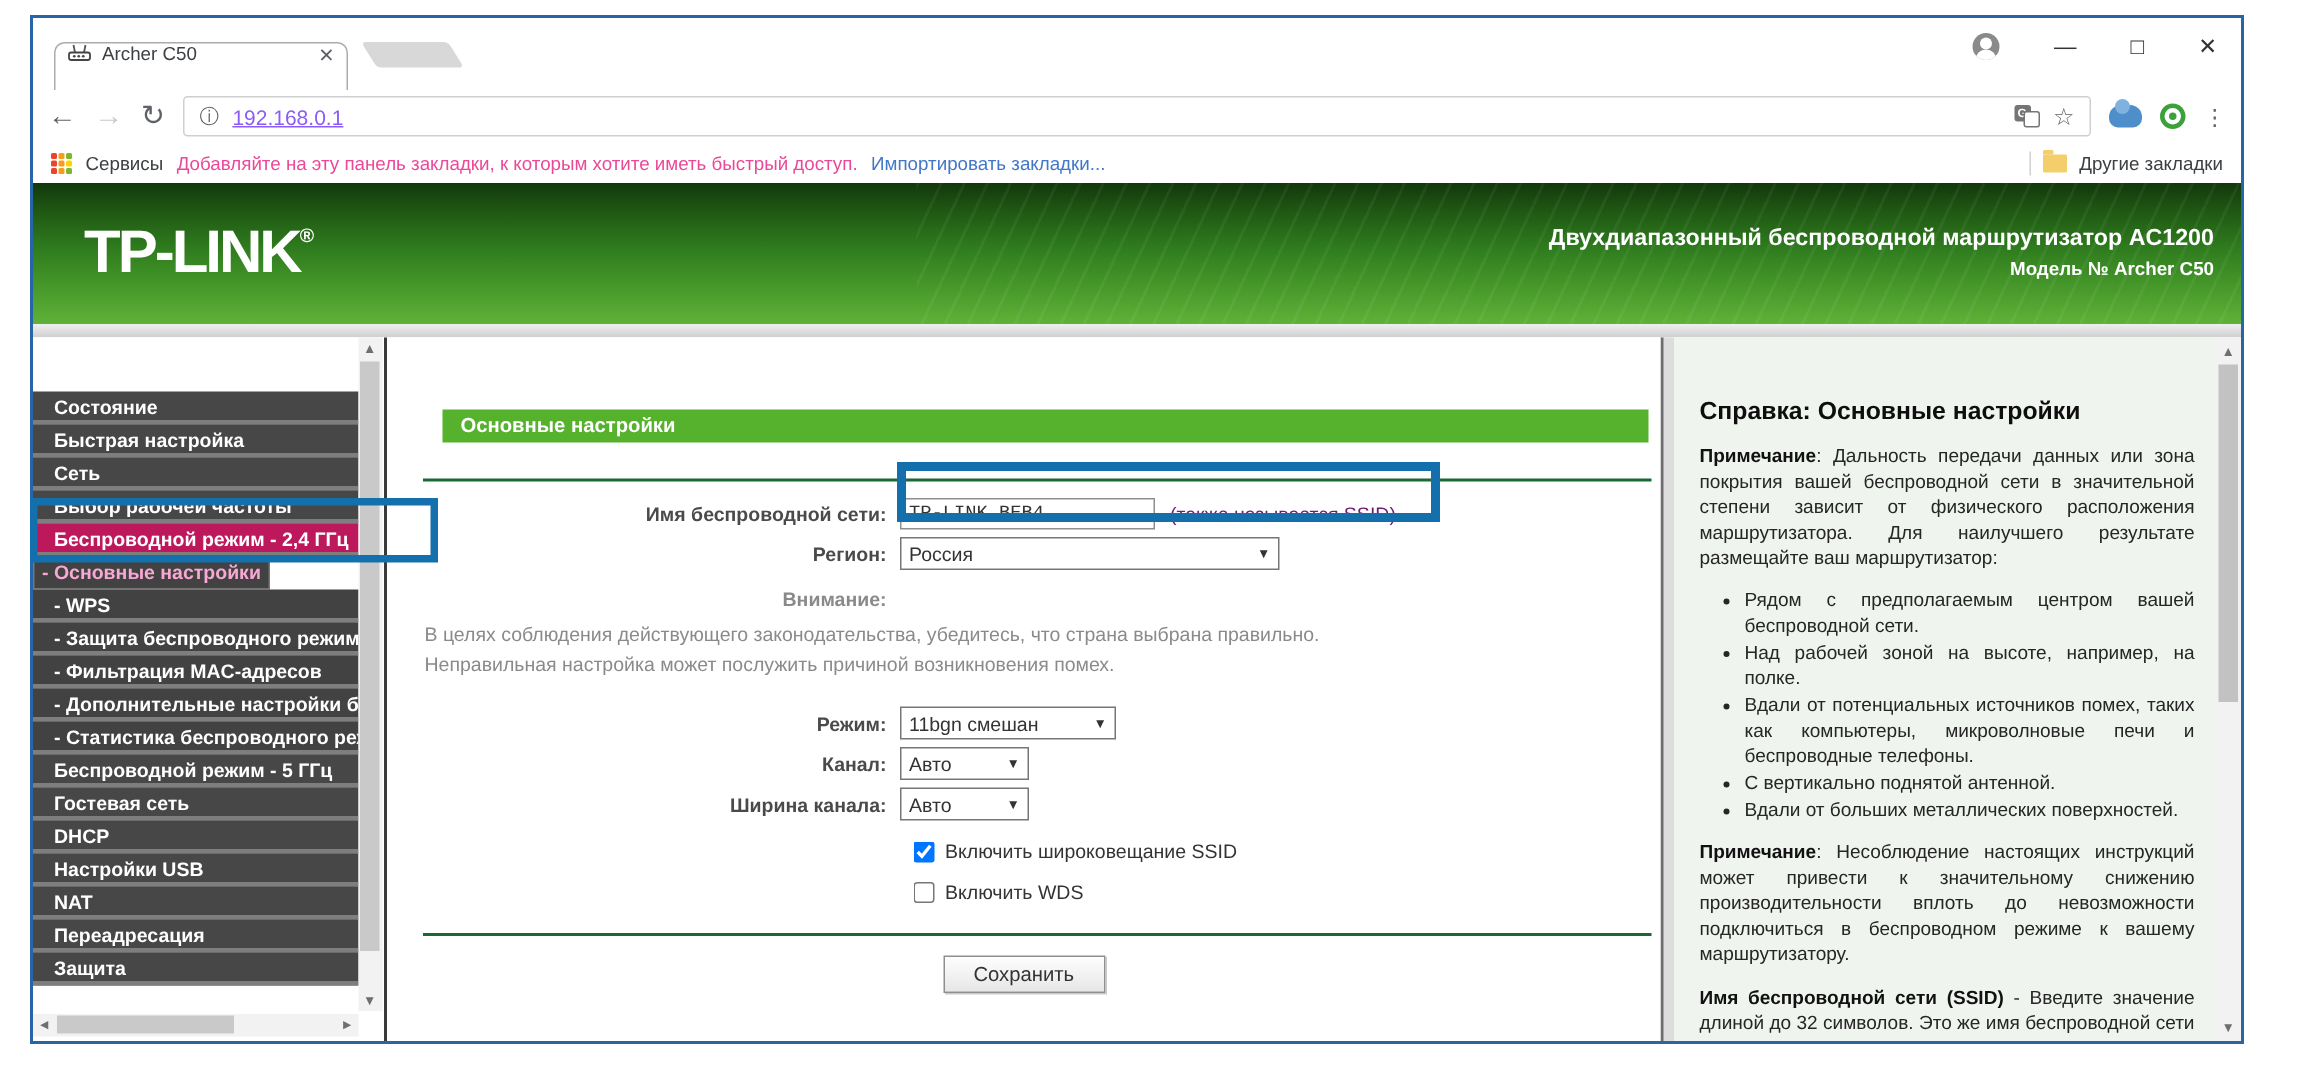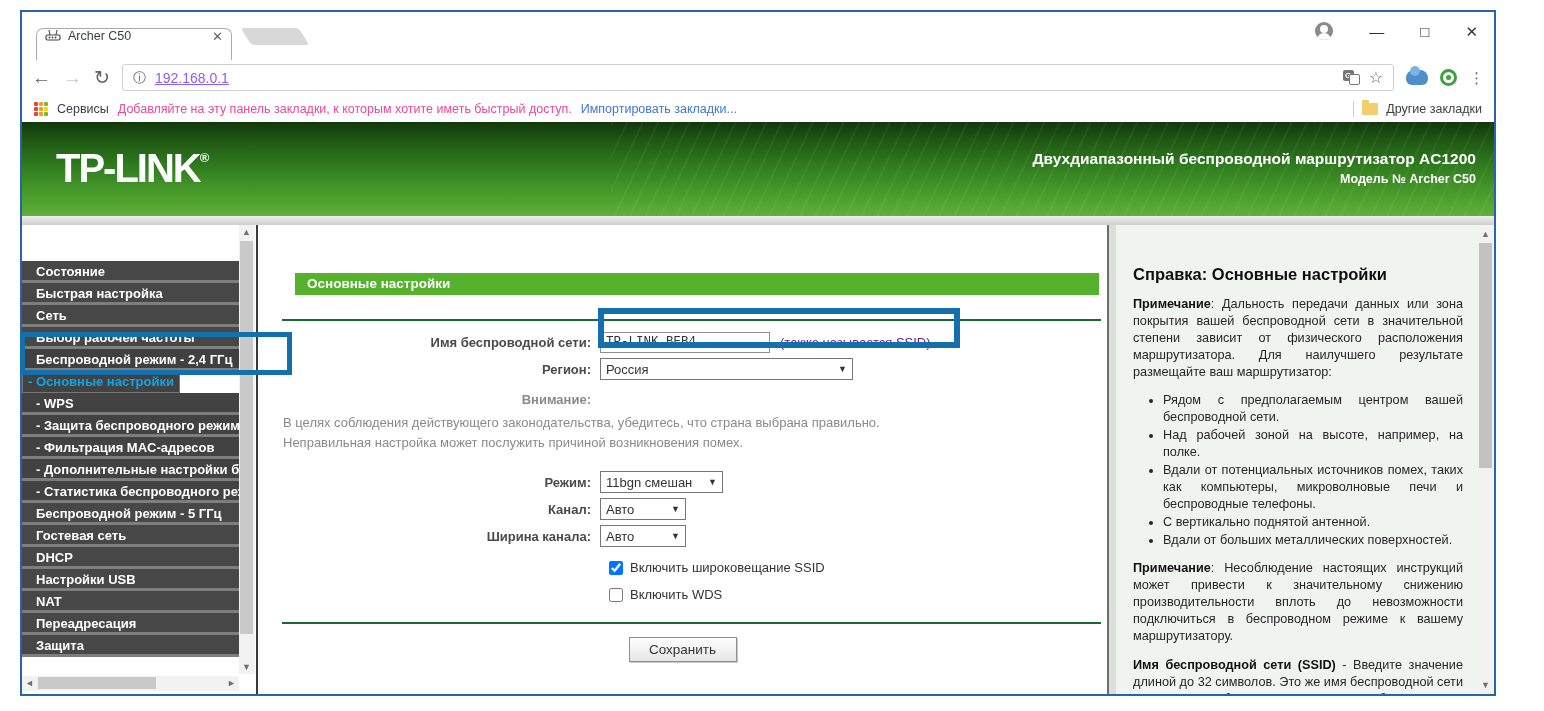--- a/index.html
+++ b/index.html
@@ -57,23 +57,23 @@
   .tp-right .t1 { font-size:15.5px; font-weight:bold; }
   .tp-right .t2 { font-size:12.5px; font-weight:bold; margin-top:4px; }
   .tp-strip { position:absolute; left:0; top:204px; right:0; height:9px; background:linear-gradient(180deg,#EFEFEF,#CFCFCF); }
 
   
   .content { position:absolute; left:0; top:213px; right:0; bottom:0; display:flex; background:#fff; }
 
   .side-panel { width:234px; position:relative; background:#fff; flex:none; }
   .menu { position:absolute; left:0; top:16px; width:217px;margin-top:20px; }
   .menu-item { height:22px; line-height:22px; background:#474747; color:#fff; font-size:13px; font-weight:bold; padding-left:14px; border-bottom:3px solid #7E7E7E; white-space:nowrap; overflow:hidden; }
-  .menu-item.active { background:#404040; }
+  .menu-item.active { background:#be185d; }
   .menu-item.sub { background:#424242; }
-  .menu-item.sub.sel { color:#0ea5e9; }
+  .menu-item.sub.sel { color:#f9a8d4; }
   .v-scroll { position:absolute; left:217px; top:0; width:16px; bottom:20px; background:#F2F2F2; }
   .v-scroll .arr-up { position:absolute; top:2px; left:3px; font-size:9px; color:#6F6F6F; }
   .v-scroll .arr-dn { position:absolute; bottom:2px; left:3px; font-size:9px; color:#6F6F6F; }
   .v-thumb { position:absolute; left:1px; top:16px; width:13px; height:calc(100% - 56px); background:#C9C9C9; }
   .h-scroll { position:absolute; left:0; bottom:3px; width:217px; height:15px; background:#F2F2F2; }
   .h-scroll .arr-l { position:absolute; left:3px; top:2px; font-size:9px; color:#6F6F6F; }
   .h-scroll .arr-r { position:absolute; right:3px; top:2px; font-size:9px; color:#6F6F6F; }
   .h-thumb { position:absolute; left:16px; top:1px; width:118px; height:12px; background:#C9C9C9; }
 
   .main { flex:1; position:relative; background:#fff; border-left:2px solid #3A3A3A; font-size:13px; color:#4A4A4A; }
@@ -81,21 +81,21 @@
   .g-hr { margin:24px 6px 0 24px; border-top:2px solid #156B33; }
   .frm { margin-top:9px; }
   .row { display:flex; align-items:center; margin-top:3px; min-height:24px; }
   .lbl { width:342px; text-align:right; padding-right:9px; font-weight:bold; color:#4A4A4A; flex:none; }
   .lbl.gray { color:#8A8A8A; }
   .ssid-input { width:170px; height:21px; border:1px solid #8F8F8F; font-family:"Liberation Mono", monospace; font-size:12.5px; color:#333; padding:0 5px; }
   .after-note { margin-left:10px; color:#701a75; }
   .sel { display:inline-flex; align-items:center; justify-content:space-between; border:1px solid #767676; background:#fff; height:22px; padding:0 5px; color:#333; }
   .sel .car { font-size:9px; color:#333; margin-left:6px; }
   .sel.w-region { width:253px; }
-  .sel.w-mode { width:123px; }
+  .sel.w-mode { width:144px; }
   .sel.w-small { width:86px; }
   .warn-lines { margin:2px 0 0 25px; color:#8A8A8A; line-height:1.55; }
   .gap16 { height:14px; }
   .chk-row { display:flex; align-items:center; margin:12px 0 0 351px; gap:7px; color:#333; }
   .chk-row input { width:14px; height:14px; }
   .save-btn { display:block; margin:13px auto 0; width:108px; height:25px; background:linear-gradient(#FEFEFE,#E6E6E6); border:1px solid #8F8F8F; box-shadow:1px 1px 0 #C9C9C9; font-size:13.5px; color:#333; font-family:"Liberation Sans", sans-serif; }
 
   .divider { width:9px; flex:none; background:#DDDDDD; border-left:2px solid #6E6E6E; }
   .help { width:362px; flex:none; background:#F0F4EF; padding:40px 15px 0 17px; color:#262626; overflow:hidden; }
   .help h2 { font-size:16.5px; color:#0E0E0E; margin-bottom:12px; }

